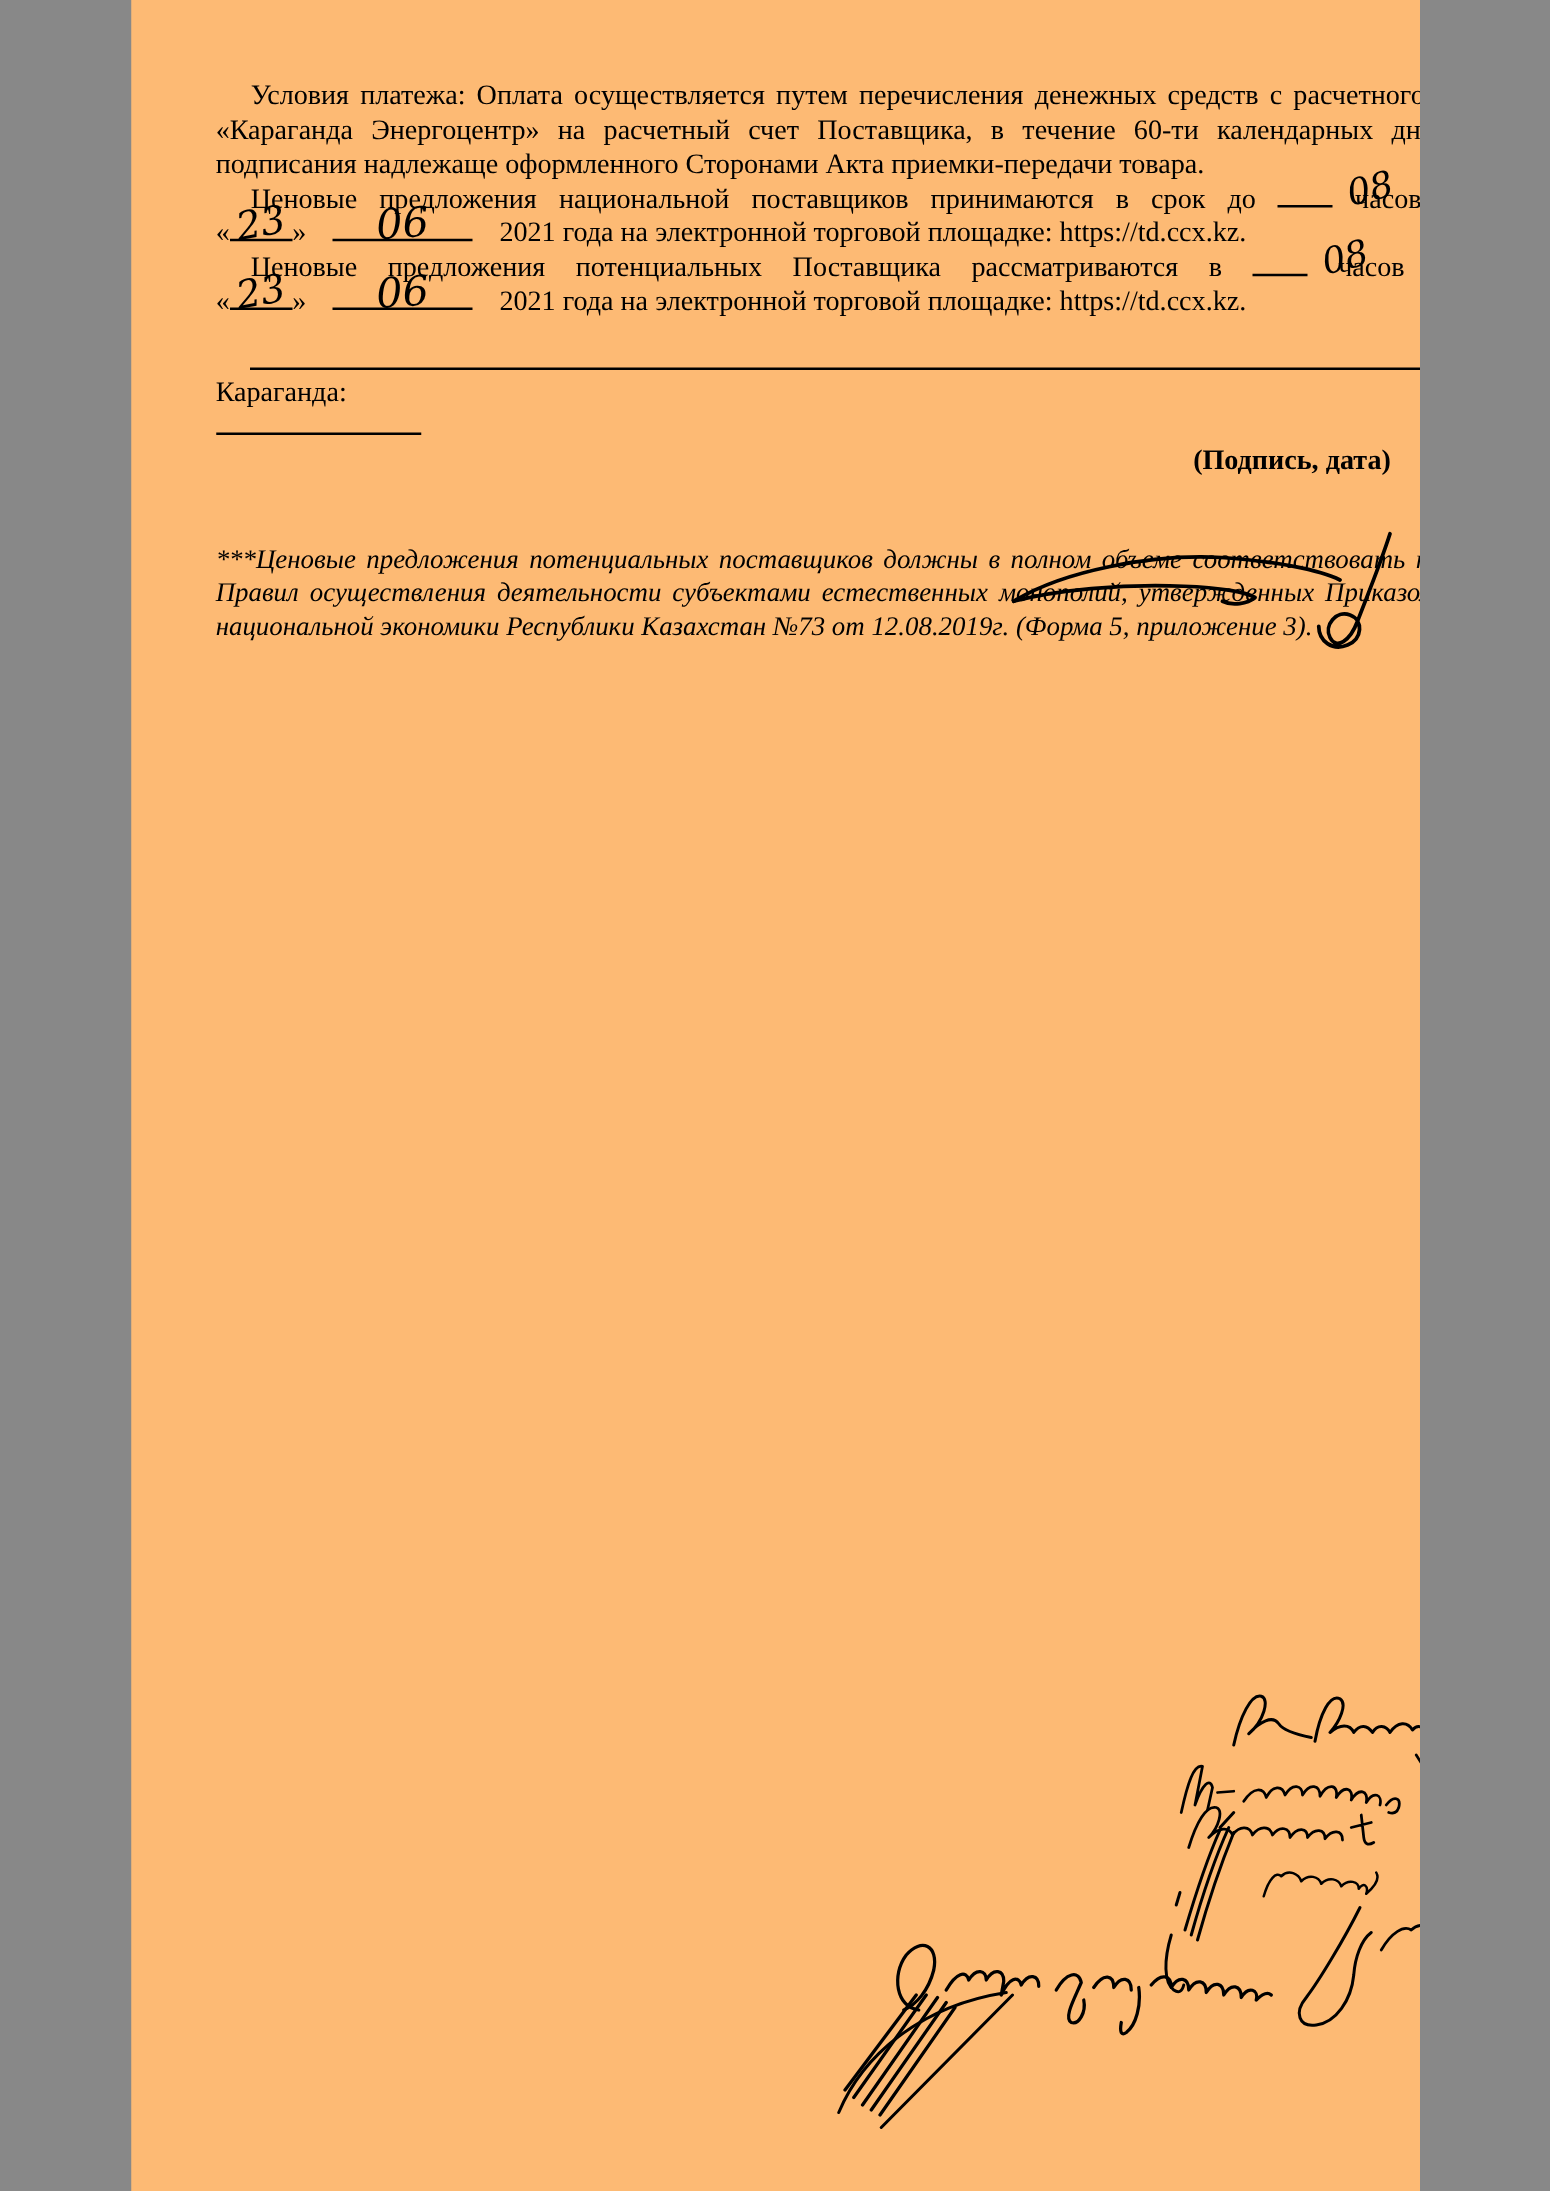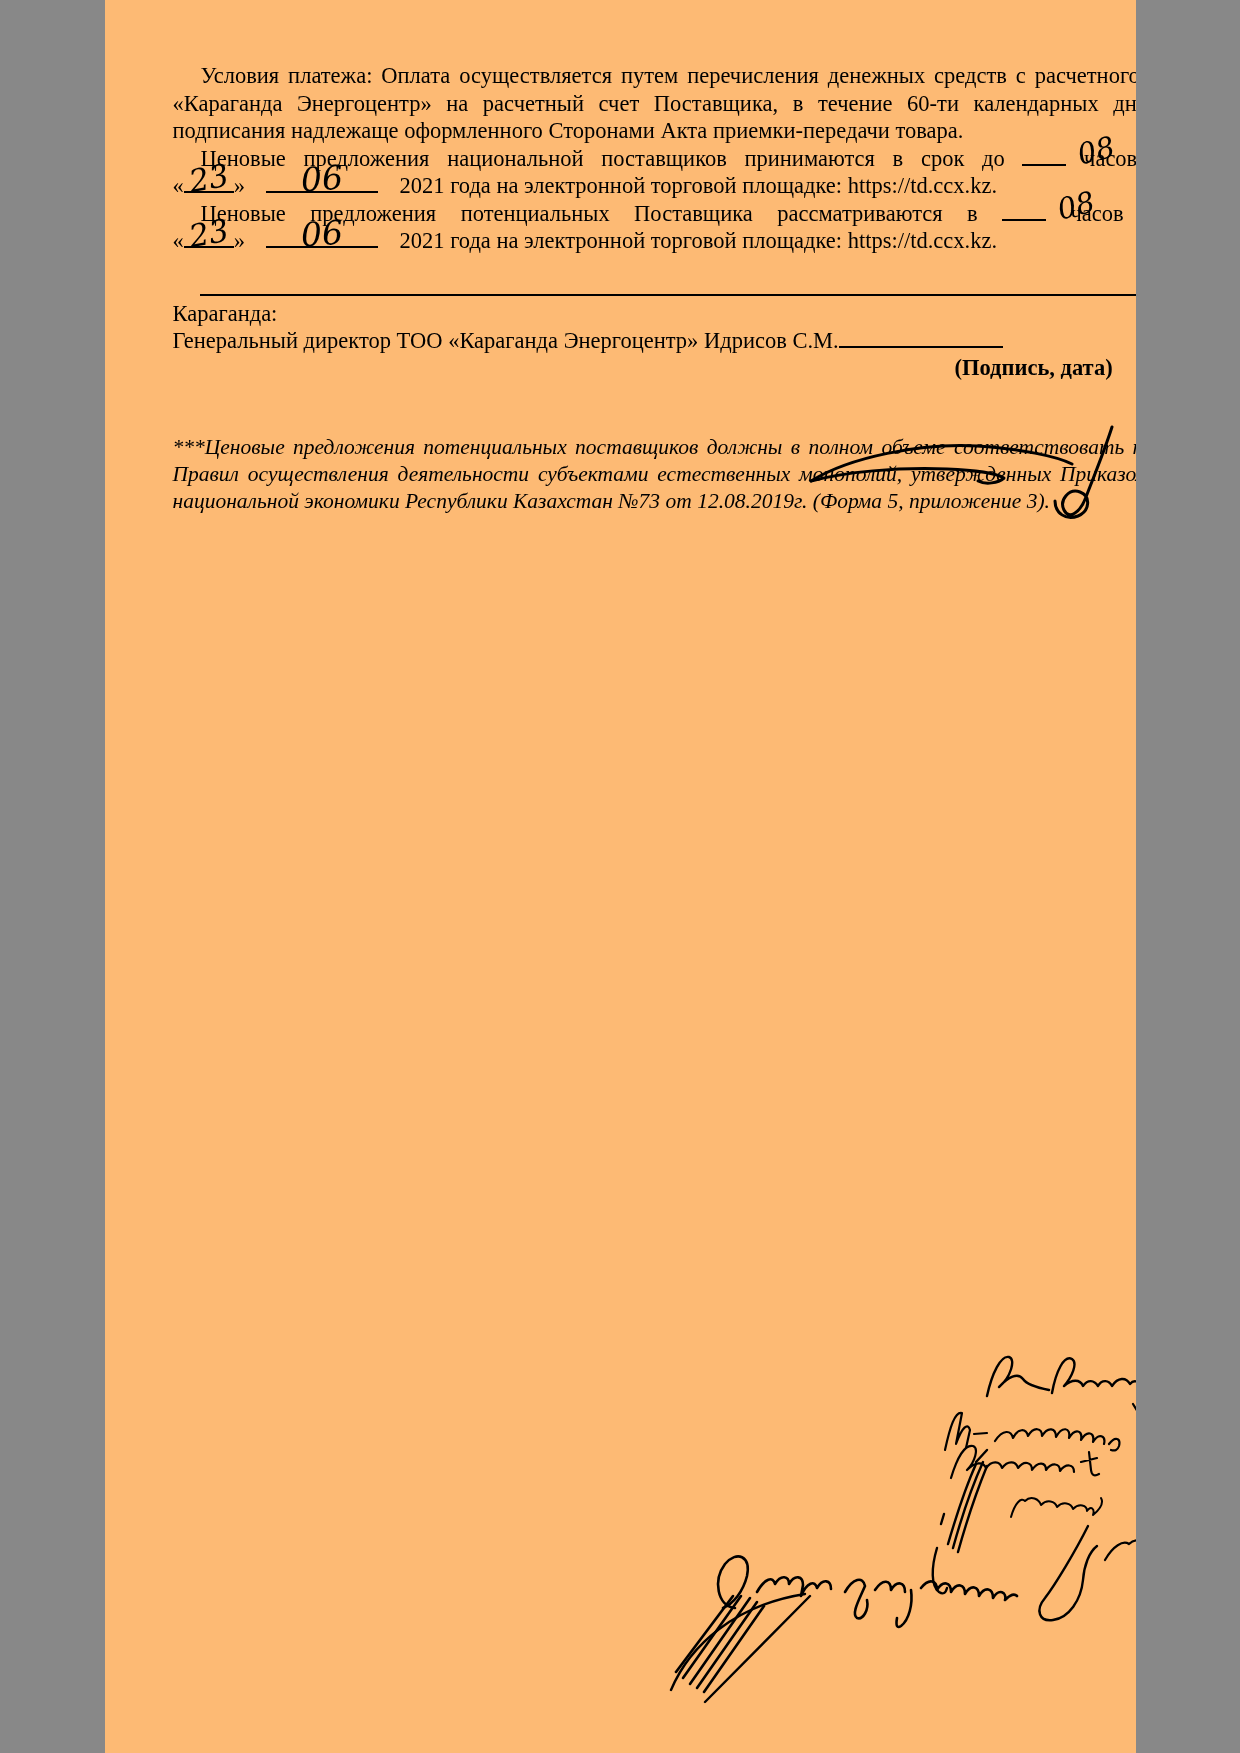--- a/index.html
+++ b/index.html
@@ -126,21 +126,21 @@
 
 
     <div class="rule-row">
       <span class="rule"></span><span class="rule-period">.</span>
     </div>
 
     <p class="para attach-label">Караганда:</p>
 
 
     <div class="line director-row">
-      <span>Генеральный директор ТОО «Караганда Энергоцентр» Идрисов С.М.</span><span class="sig-underline"></span>
+      <span class="sig-underline"></span>
     </div>
     <p class="caption">(Подпись, дата)</p>
 
     <p class="para footnote">***Ценовые предложения потенциальных поставщиков должны в полном объеме соответствовать требованиям Правил осуществления деятельности субъектами естественных монополий, утвержденных Приказом Министра национальной экономики Республики Казахстан №73 от 12.08.2019г. (Форма 5, приложение 3).</p>
 
   </div>
 
   <svg class="sig" style="left:695px;top:415px;width:330px;height:110px" viewBox="695 415 330 110">
     <path stroke-width="3" d="M706,481 C745,457 815,443 872,446 C916,449 951,456 967,464"></path>
     <path stroke-width="3" d="M706,481 C740,472 792,467 842,469 C872,470 892,474 899,478 C893,483 881,485 873,481"></path>

